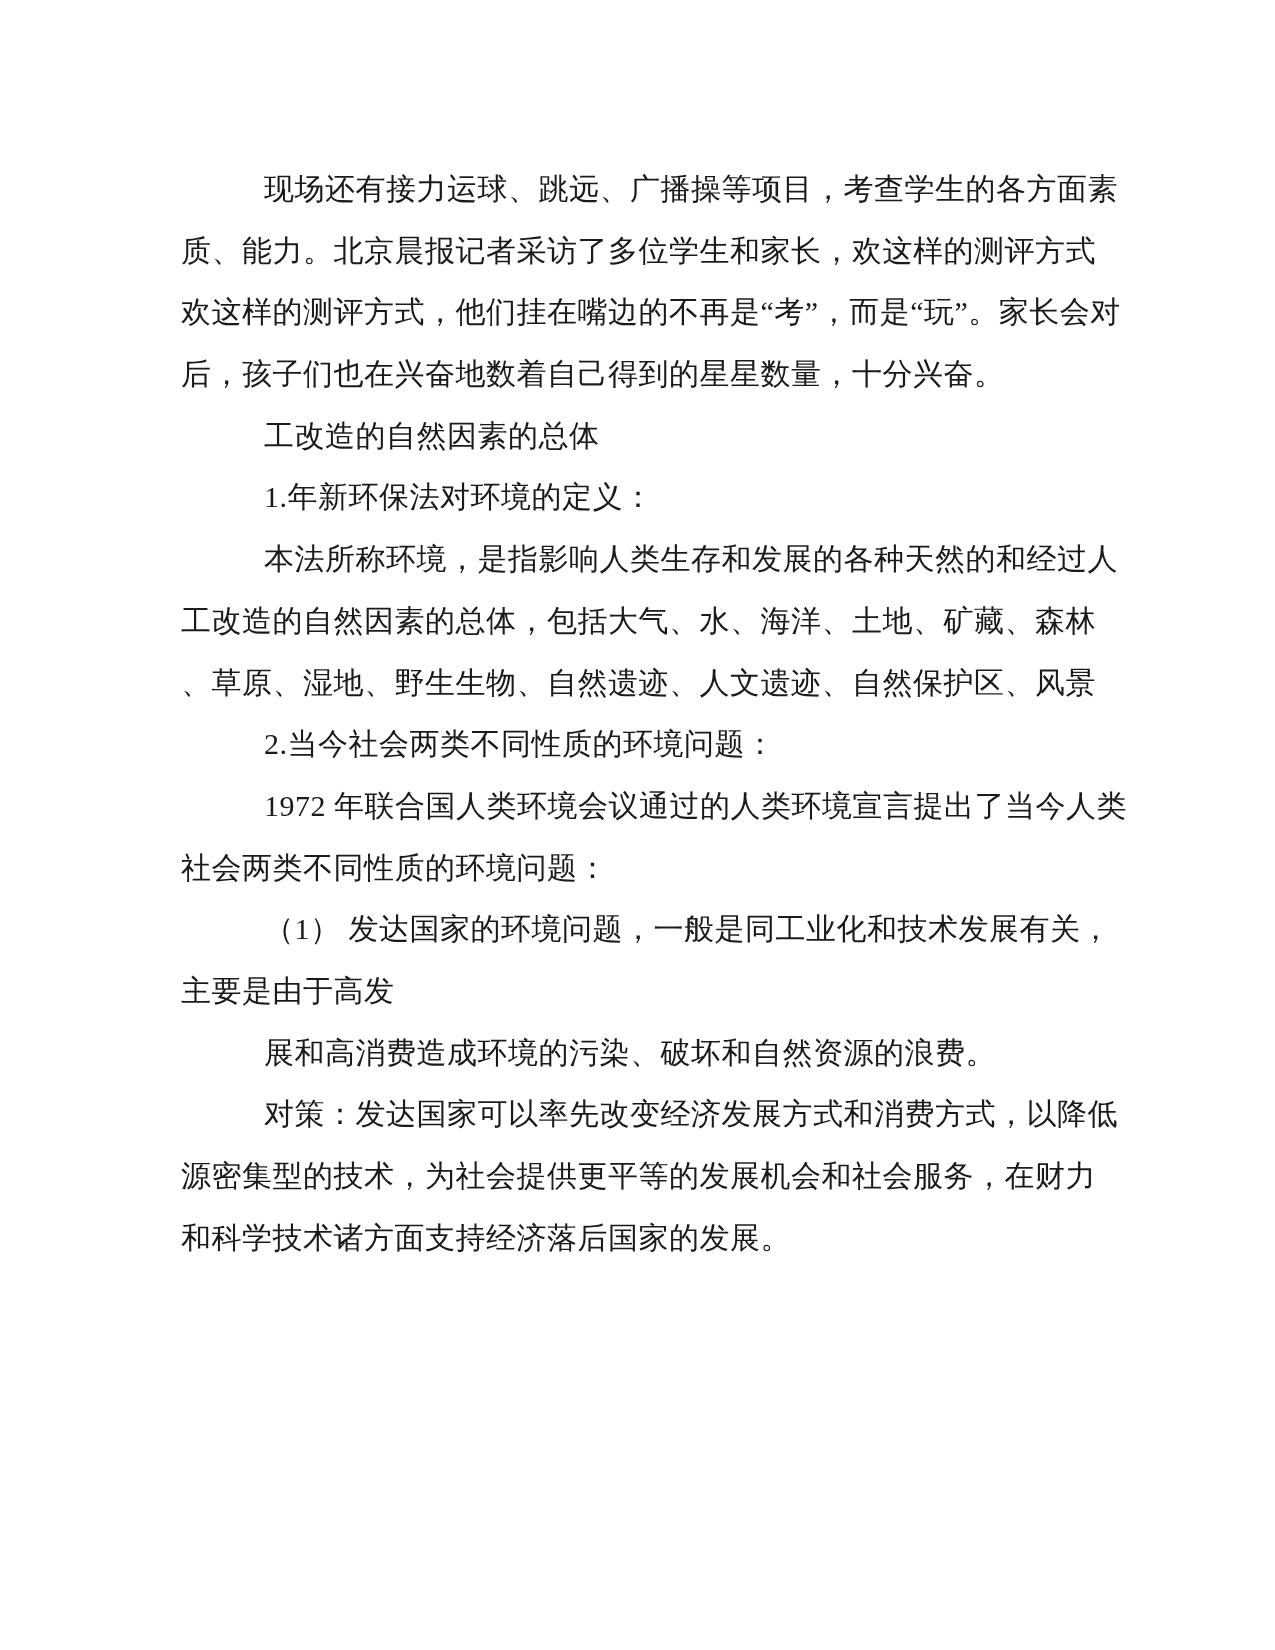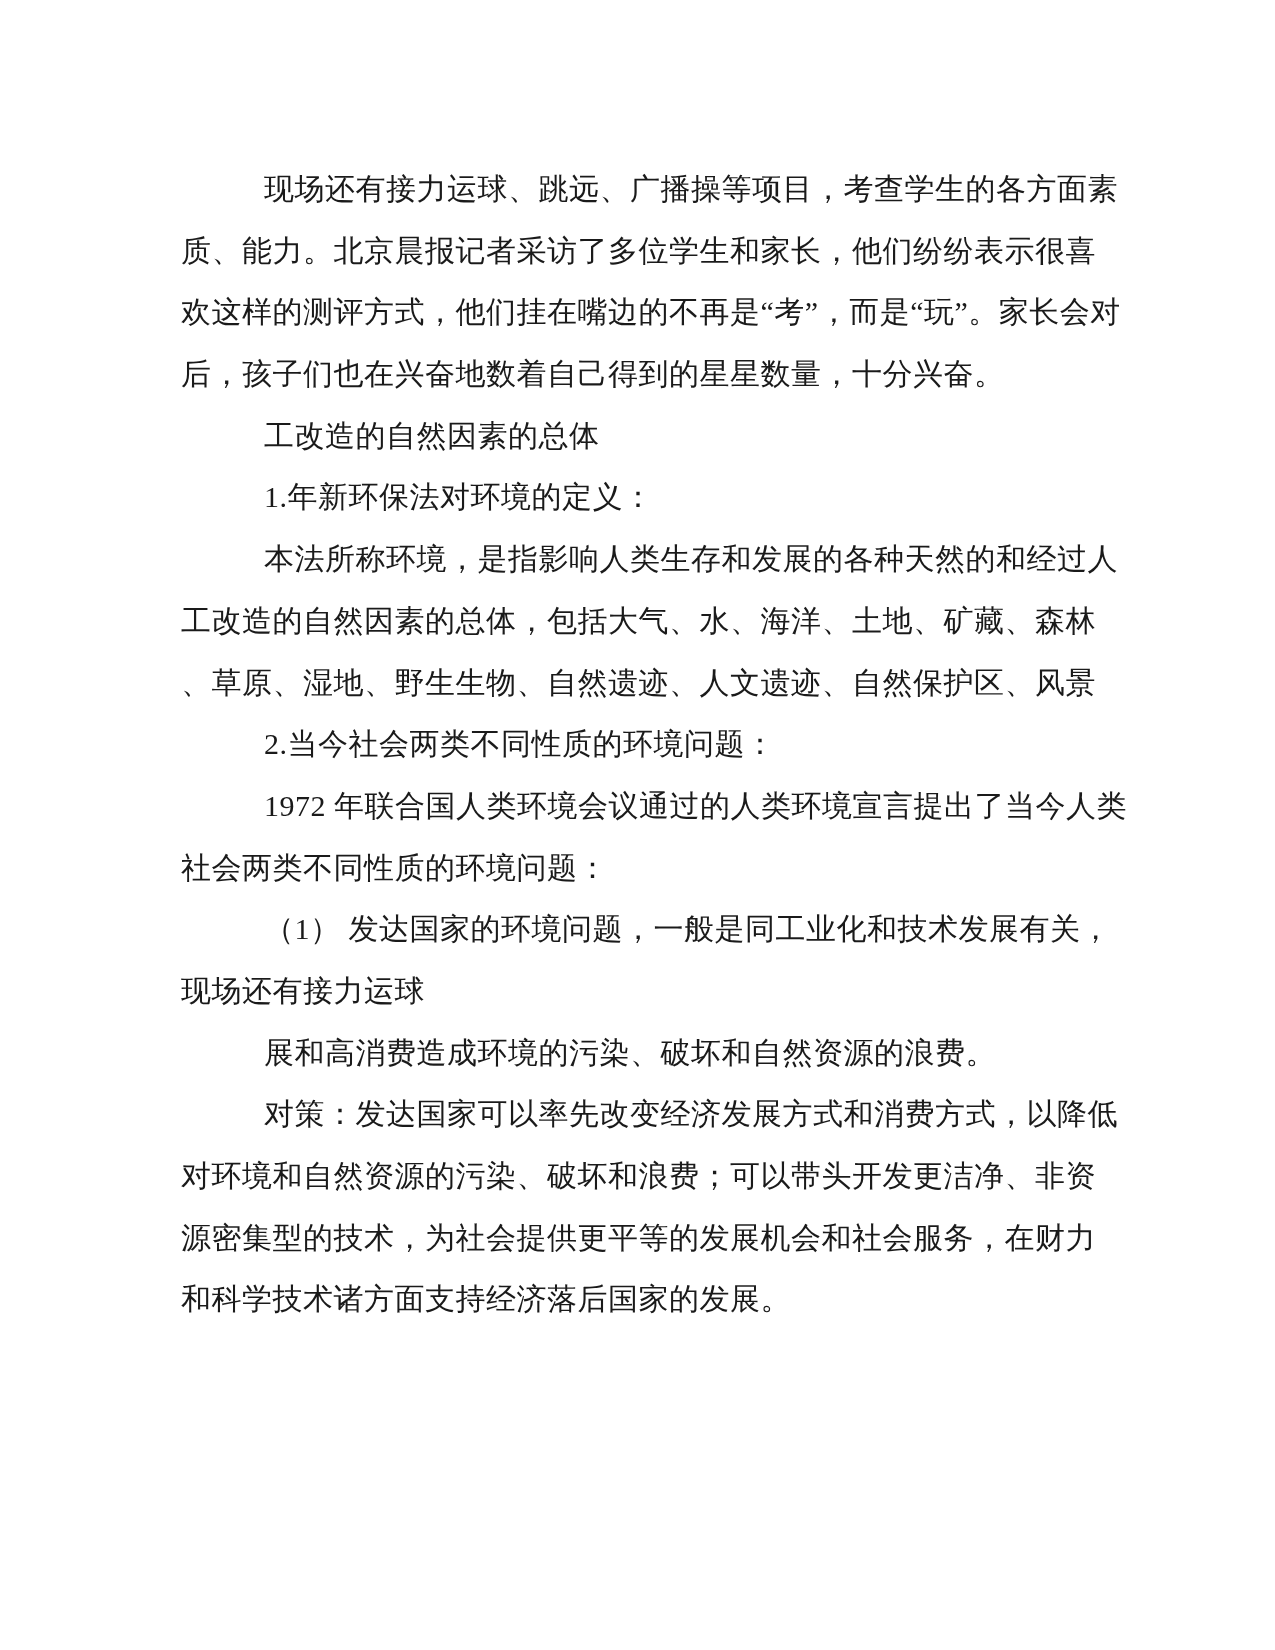--- a/index.html
+++ b/index.html
@@ -33,32 +33,31 @@
   .line.indent {
     padding-left: 83px;
   }
 </style>
 </head>
 <body>
 
 <div class="page">
   <div class="textblock">
     <div class="line indent">现场还有接力运球、跳远、广播操等项目，考查学生的各方面素</div>
-    <div class="line">质、能力。北京晨报记者采访了多位学生和家长，他们纷纷表示很喜</div>
+    <div class="line">质、能力。北京晨报记者采访了多位学生和家长，欢这样的测评方式</div>
     <div class="line">欢这样的测评方式，他们挂在嘴边的不再是“考”，而是“玩”。家长会对</div>
     <div class="line">后，孩子们也在兴奋地数着自己得到的星星数量，十分兴奋。</div>
     <div class="line indent">工改造的自然因素的总体</div>
     <div class="line indent">1.年新环保法对环境的定义：</div>
     <div class="line indent">本法所称环境，是指影响人类生存和发展的各种天然的和经过人</div>
     <div class="line">工改造的自然因素的总体，包括大气、水、海洋、土地、矿藏、森林</div>
     <div class="line">、草原、湿地、野生生物、自然遗迹、人文遗迹、自然保护区、风景</div>
     <div class="line indent">2.当今社会两类不同性质的环境问题：</div>
     <div class="line indent">1972 年联合国人类环境会议通过的人类环境宣言提出了当今人类</div>
     <div class="line">社会两类不同性质的环境问题：</div>
     <div class="line indent">（1） 发达国家的环境问题，一般是同工业化和技术发展有关，</div>
-    <div class="line">现场还有接力运球</div>
+    <div class="line">主要是由于高发</div>
     <div class="line indent">展和高消费造成环境的污染、破坏和自然资源的浪费。</div>
     <div class="line indent">对策：发达国家可以率先改变经济发展方式和消费方式，以降低</div>
-    <div class="line">对环境和自然资源的污染、破坏和浪费；可以带头开发更洁净、非资</div>
     <div class="line">源密集型的技术，为社会提供更平等的发展机会和社会服务，在财力</div>
     <div class="line">和科学技术诸方面支持经济落后国家的发展。</div>
   </div>
 </div>
 
 </body></html>

